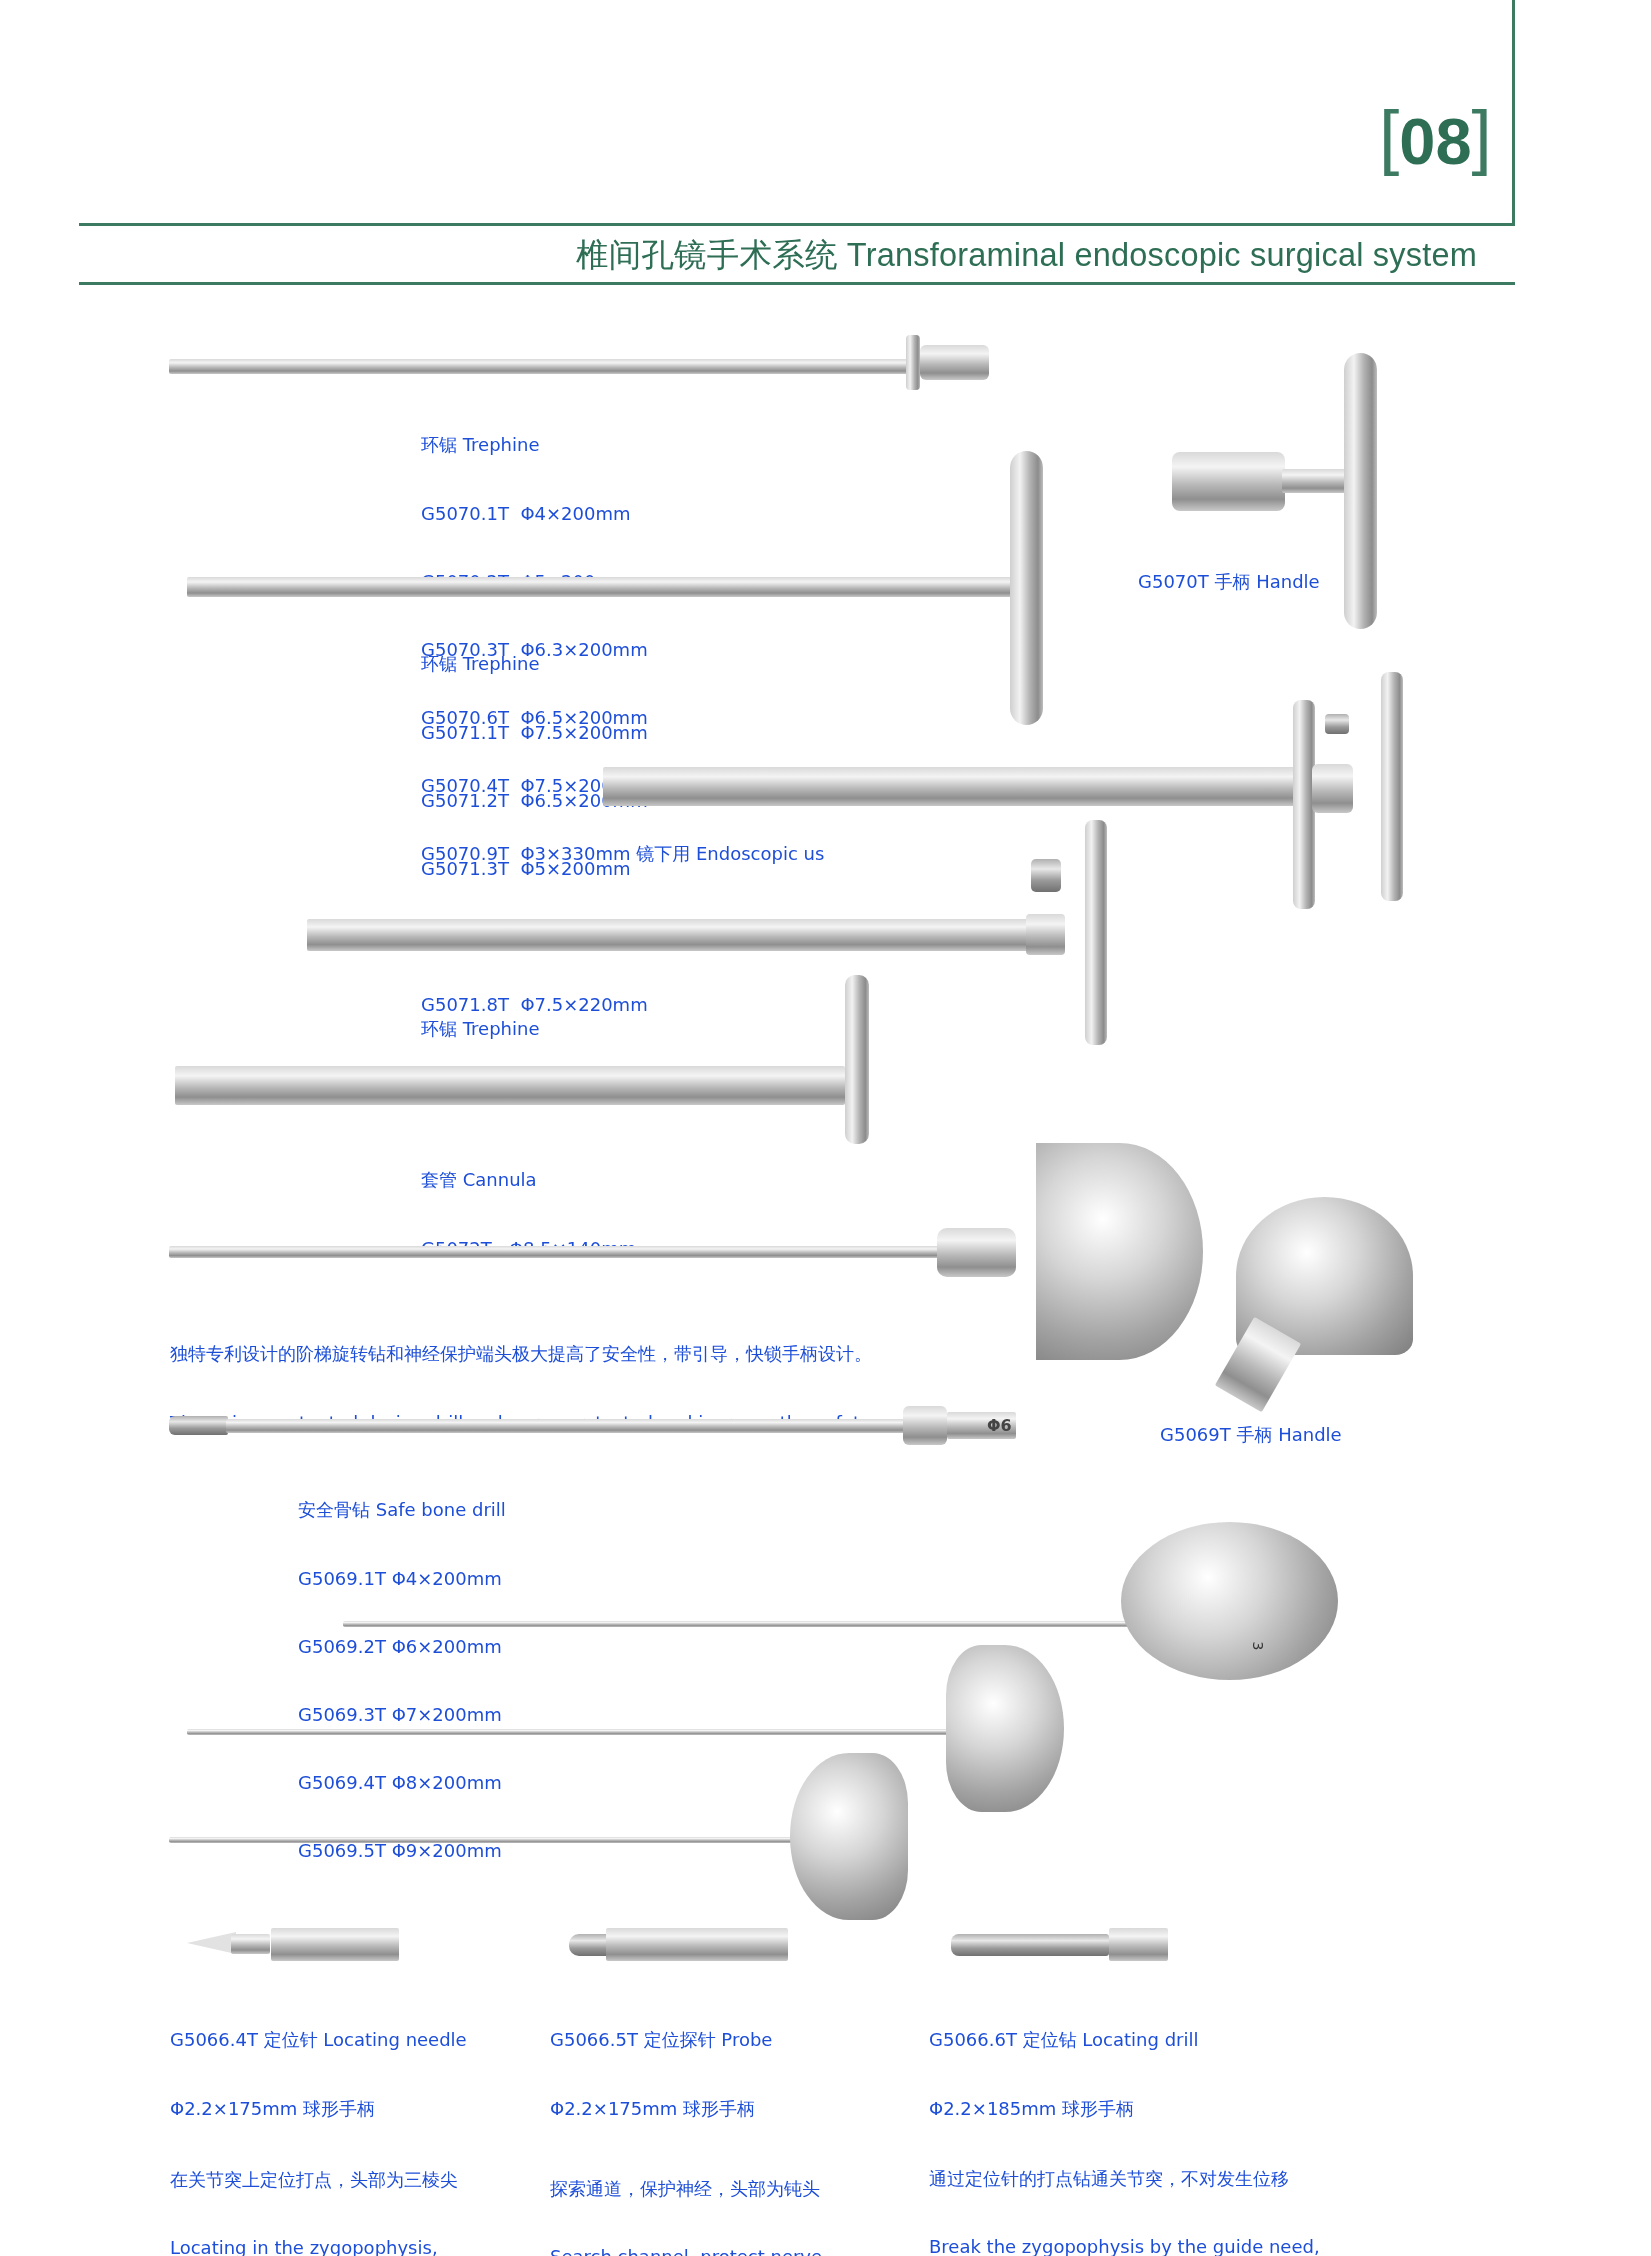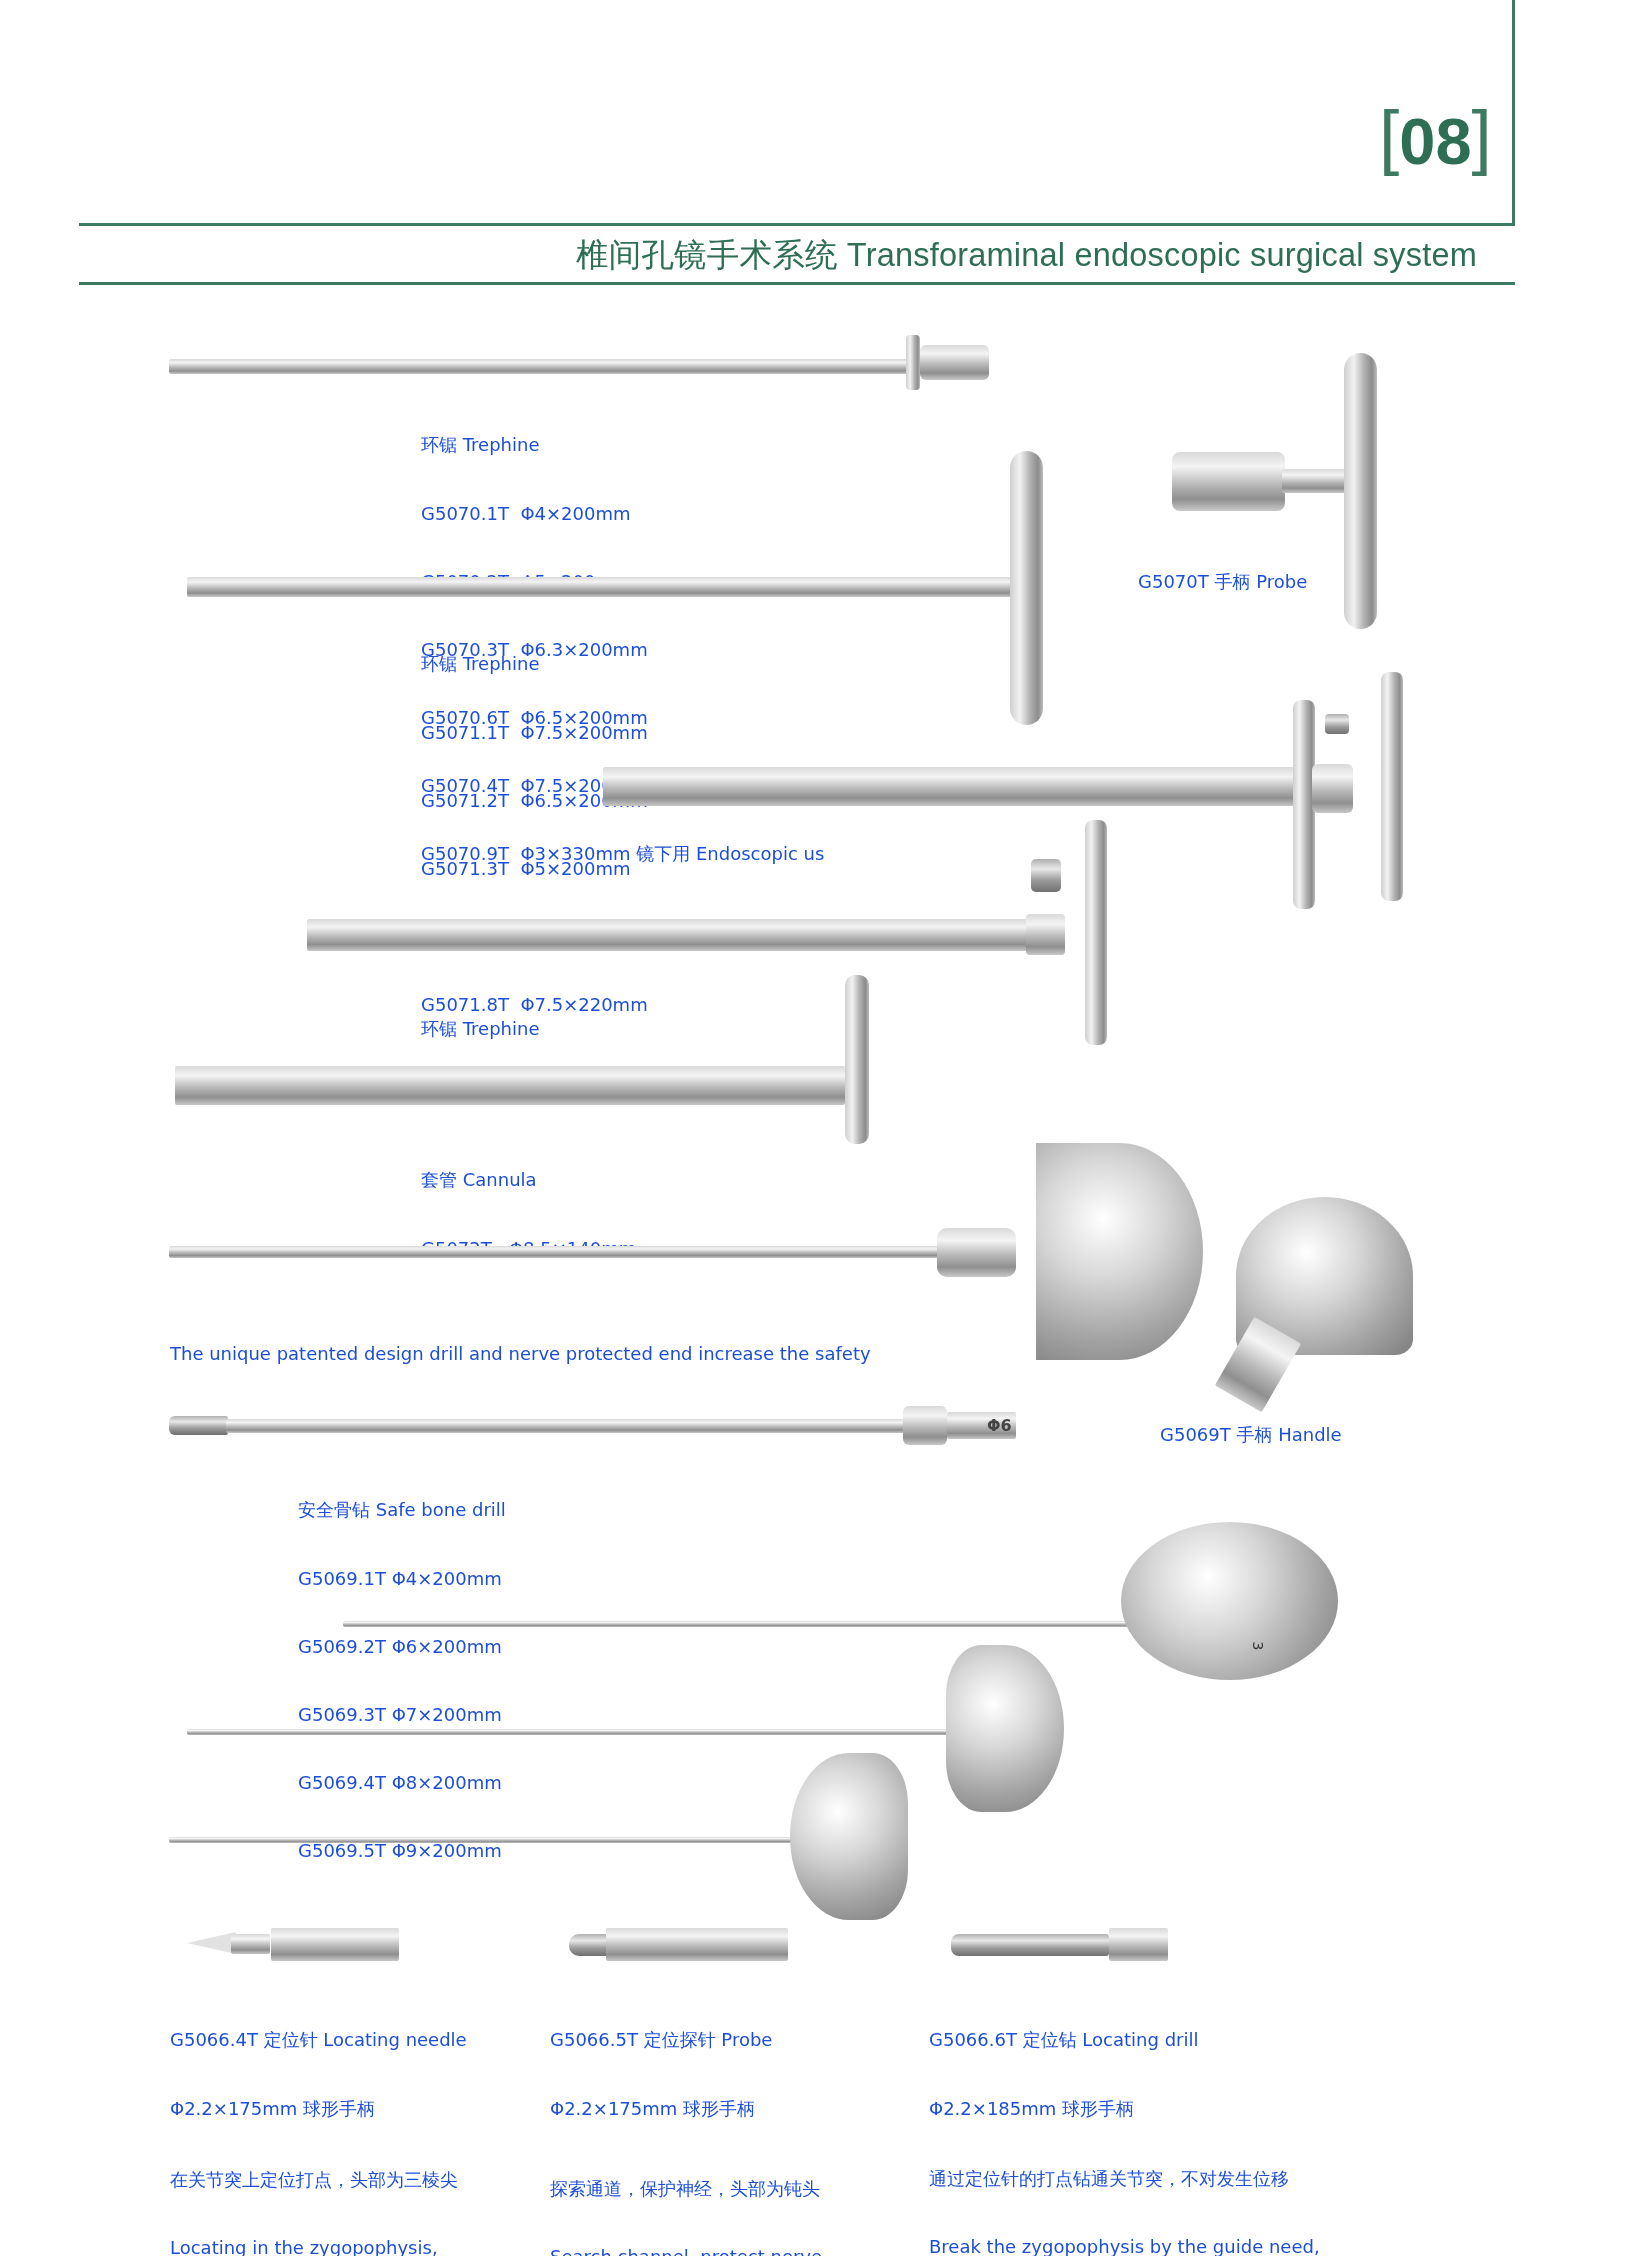--- a/index.html
+++ b/index.html
@@ -47,21 +47,21 @@
   <div><span>G5070.6T</span>  <span>Φ6.5×200mm</span></div>
   <div><span>G5070.4T</span>  <span>Φ7.5×200mm</span></div>
   <div><span>G5070.9T</span>  <span>Φ3×330mm 镜下用 Endoscopic us</span></div>
 </div>
 
 <div class="abs" style="left:1172px; top:353px; width:236px; height:281px;">
   <div class="abs metal" style="left:0; top:99px; width:113px; height:59px; border-radius:7.9px;"></div>
   <div class="abs metal" style="left:110px; top:116px; width:79px; height:23.6px;"></div>
   <div class="abs metal-v" style="left:172px; top:0; width:33px; height:276px; border-radius:16.7px;"></div>
 </div>
-<div class="label" style="left:1138px; top:571px;">G5070T 手柄 Probe</div>
+<div class="label" style="left:1138px; top:571px;">G5070T 手柄 Handle</div>
 
 <div class="abs" style="left:187px; top:451px; width:867px; height:276px;">
   <div class="abs metal" style="left:0; top:126px; width:837px; height:19.7px;"></div>
   <div class="abs metal-v" style="left:823px; top:0; width:33px; height:274px; border-radius:16.7px;"></div>
 </div>
 
 <div class="label" style="left:421px; top:608px;">
   <div>环锯 Trephine</div>
   <div><span>G5071.1T</span>  <span>Φ7.5×200mm</span></div>
   <div><span>G5071.2T</span>  <span>Φ6.5×200mm</span></div>
@@ -104,20 +104,21 @@
   <div class="abs metal" style="left:0; top:103px; width:788px; height:11.8px;"></div>
   <div class="abs metal" style="left:768px; top:85px; width:79px; height:49px; border-radius:9.9px;"></div>
   <div class="abs ball" style="left:867px; top:0; width:167px; height:217px; border-radius:0 50% 50% 0 / 0 50% 50% 0;"></div>
 </div>
 <div class="abs" style="left:1226px; top:1197px; width:187px; height:207px;">
   <div class="abs ball" style="left:9.9px; top:0; width:177px; height:158px; border-radius:50% 50% 10% 10%;"></div>
   <div class="abs metal" style="left:4.9px; top:128px; width:54px; height:79px; transform:rotate(30deg);"></div>
 </div>
 
 <div class="label" style="left:170px; top:1298px;">
+  <div>独特专利设计的阶梯旋转钻和神经保护端头极大提高了安全性，带引导，快锁手柄设计。</div>
   <div>The unique patented design drill and nerve protected end increase the safety</div>
 </div>
 
 <div class="abs" style="left:169px; top:1404px; width:877px; height:44px;">
   <div class="abs metal-dark" style="left:0; top:11.8px; width:59px; height:19.7px; border-radius:5.9px 2px 2px 5.9px;"></div>
   <div class="abs metal" style="left:57px; top:14.8px; width:690px; height:13.8px;"></div>
   <div class="abs metal" style="left:734px; top:2px; width:44px; height:39px; border-radius:5.9px;"></div>
   <div class="abs metal" style="left:778px; top:7.9px; width:69px; height:27.6px;"></div>
   <div class="abs" style="left:818px; top:11.8px; font-size:16px; font-weight:bold; color:#444;">Φ6</div>
 </div>

